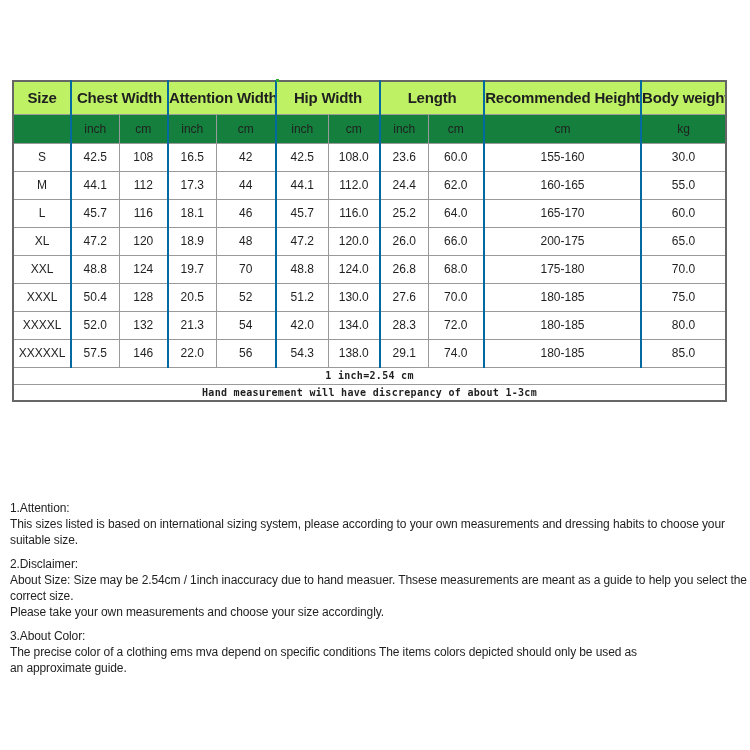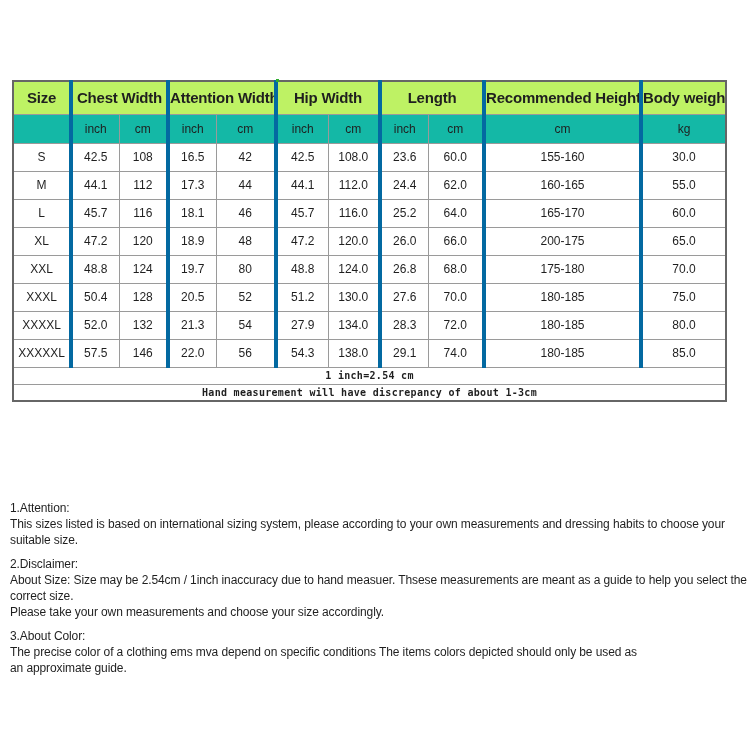--- a/index.html
+++ b/index.html
@@ -16,30 +16,30 @@
     width: 713px;
     border-collapse: collapse; table-layout: fixed;
     border: 2px solid #666666;
   }
   th, td {
     border: 1px solid #9a9a9a;
     text-align: center; vertical-align: middle;
     color: #1f1f1f;
     padding: 0; overflow: hidden; white-space: nowrap;
   }
-  .gb { border-left: 4px solid #0369a1; }
+  .gb { border-left: 2px solid #0369a1; }
 
   tr.head-row { height: 33px; }
   tr.head-row th {
     background: #bef264;
     font-size: 15px; font-weight: bold; letter-spacing: -0.2px;
   }
   tr.units-row { height: 29px; }
   tr.units-row th {
-    background: #14b8a6;
+    background: #15803d;
     font-size: 12px; font-weight: normal;
   }
   tr.data-row { height: 28px; }
   tr.data-row td { font-size: 12px; }
   tr.note-row { height: 17px; }
   tr.note-row td {
     font-family: "DejaVu Sans Mono", monospace;
     font-weight: bold; font-size: 10px; letter-spacing: 0.3px;
   }
 
@@ -152,21 +152,21 @@
           <td class="gb">26.0</td>
           <td>66.0</td>
           <td class="gb">200-175</td>
           <td class="gb">65.0</td>
         </tr>
         <tr class="data-row">
           <td>XXL</td>
           <td class="gb">48.8</td>
           <td>124</td>
           <td class="gb">19.7</td>
-          <td>80</td>
+          <td>70</td>
           <td class="gb">48.8</td>
           <td>124.0</td>
           <td class="gb">26.8</td>
           <td>68.0</td>
           <td class="gb">175-180</td>
           <td class="gb">70.0</td>
         </tr>
         <tr class="data-row">
           <td>XXXL</td>
           <td class="gb">50.4</td>
@@ -179,21 +179,21 @@
           <td>70.0</td>
           <td class="gb">180-185</td>
           <td class="gb">75.0</td>
         </tr>
         <tr class="data-row">
           <td>XXXXL</td>
           <td class="gb">52.0</td>
           <td>132</td>
           <td class="gb">21.3</td>
           <td>54</td>
-          <td class="gb">27.9</td>
+          <td class="gb">42.0</td>
           <td>134.0</td>
           <td class="gb">28.3</td>
           <td>72.0</td>
           <td class="gb">180-185</td>
           <td class="gb">80.0</td>
         </tr>
         <tr class="data-row">
           <td>XXXXXL</td>
           <td class="gb">57.5</td>
           <td>146</td>

